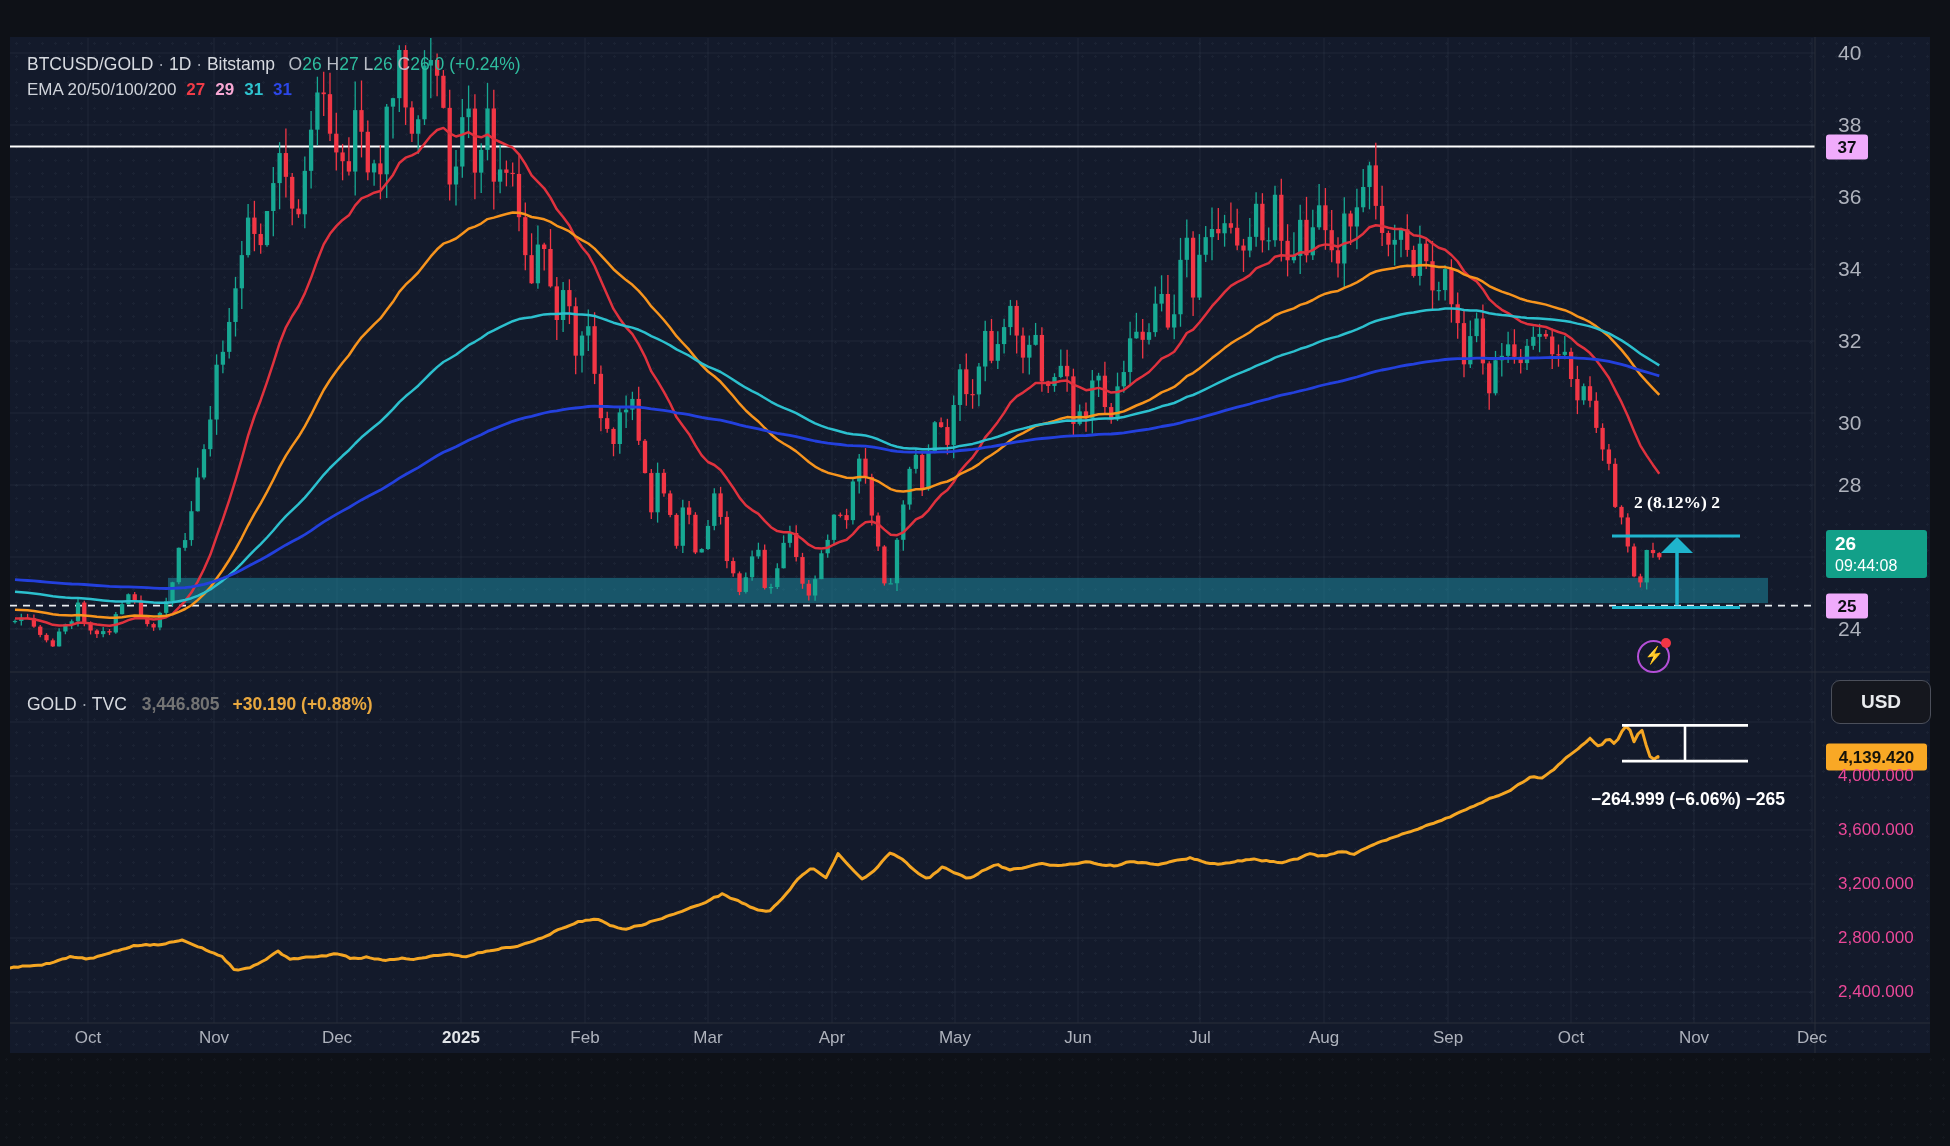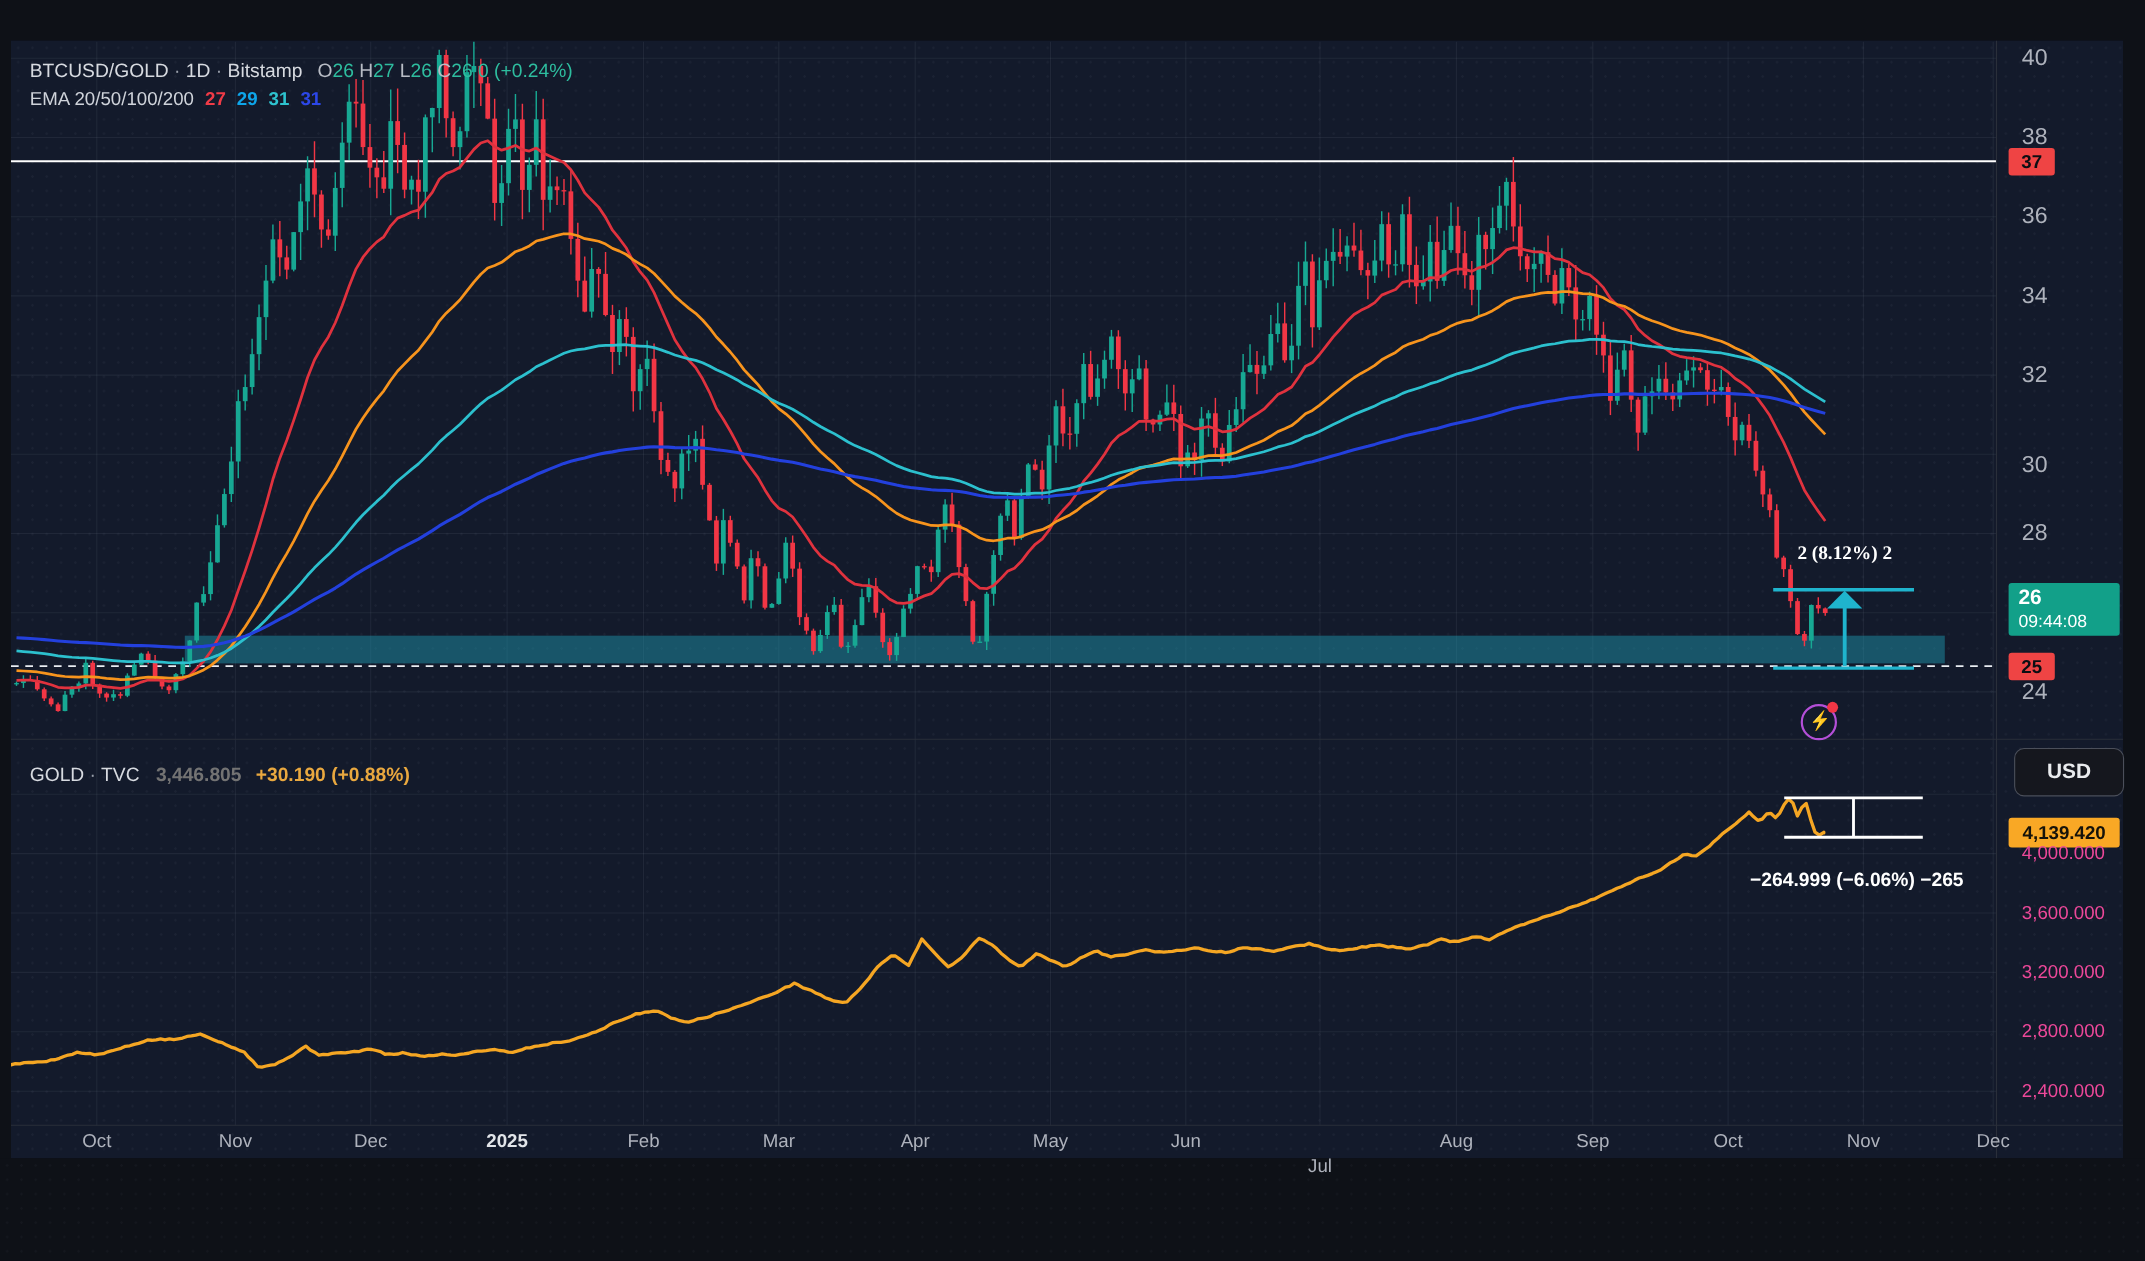--- a/index.html
+++ b/index.html
@@ -17,21 +17,21 @@
   
   .legend-row{left:27px;font-size:17.5px;color:#d7dae0;white-space:nowrap;}
   .ema-row{left:27px;font-size:17px;color:#cfd3da;white-space:nowrap;}
   .vspan{margin-left:10px;font-weight:600;}
   
   .ytick{left:1838px;font-size:21px;color:#aeb2bc;transform:translateY(-50%);}
   .gtick{left:1838px;font-size:17px;color:#ec4899;transform:translateY(-50%);}
   .month{font-size:17px;color:#aeb2bc;top:1028px;transform:translateX(-50%);}
   .month.bold{color:#e2e5e9;font-weight:700;}
   
-  .badge-white{left:1826px;width:42px;height:25px;background:#ef4444;color:#0c0e13;font-size:17px;
+  .badge-white{left:1826px;width:42px;height:25px;background:#f0abfc;color:#0c0e13;font-size:17px;
     font-weight:700;text-align:center;line-height:25px;border-radius:3px;transform:translateY(-50%);}
   .badge-price{left:1826px;width:92px;height:48px;border-radius:3px;color:#fff;padding-left:9px;
     transform:translateY(-50%);display:flex;flex-direction:column;justify-content:center;line-height:1.25;}
   .badge-price .p{font-size:19px;font-weight:700;}
   .badge-price .t{font-size:16px;}
   .badge-gold{left:1826px;width:101px;height:27px;border-radius:3px;color:#16130a;font-size:17px;
     font-weight:700;text-align:center;line-height:27px;transform:translateY(-50%);}
   .usd-btn{left:1831px;top:680px;width:98px;height:42px;background:#15171e;border:1px solid #4b4f5a;
     border-radius:9px;color:#e9ebee;font-size:19px;font-weight:700;text-align:center;line-height:42px;}
   
@@ -635,21 +635,21 @@
       <line x1="1622" y1="725.375" x2="1748" y2="725.375" stroke="#fff" stroke-width="2.6"></line>
       <line x1="1622" y1="761.15" x2="1748" y2="761.15" stroke="#fff" stroke-width="2.6"></line>
       <line x1="1685" y1="725.375" x2="1685" y2="761.15" stroke="#fff" stroke-width="2.6"></line>
       <line x1="10" y1="672" x2="1930" y2="672" stroke="#2a2f3a" stroke-width="1"></line>
       <line x1="1815" y1="37" x2="1815" y2="1053" stroke="#2a2f3a" stroke-width="1"></line>
       <line x1="10" y1="1023" x2="1930" y2="1023" stroke="#2a2f3a" stroke-width="1"></line>
     </svg>
 
   <div class="abs legend-row" style="top:54px;" id="legend-row1"><span>BTCUSD/GOLD</span><span style="color:#9aa0ab"> · </span><span>1D</span><span style="color:#9aa0ab"> · </span><span>Bitstamp</span><span> </span><span style="color:#b8bcc5"> O</span><span style="color:#2ebd9f">26</span><span style="color:#b8bcc5"> H</span><span style="color:#2ebd9f">27</span><span style="color:#b8bcc5"> L</span><span style="color:#2ebd9f">26</span><span style="color:#b8bcc5"> C</span><span style="color:#2ebd9f">26</span><span style="color:#2ebd9f">  0 (+0.24%)</span></div>
 
-  <div class="abs ema-row" style="top:80px;" id="legend-row2"><span>EMA 20/50/100/200</span><span style="color:#f03b47" class="vspan">27</span><span style="color:#0ea5e9" class="vspan">29</span><span style="color:#2ec3cf" class="vspan">31</span><span style="color:#2c47e8" class="vspan">31</span></div>
+  <div class="abs ema-row" style="top:80px;" id="legend-row2"><span>EMA 20/50/100/200</span><span style="color:#f03b47" class="vspan">27</span><span style="color:#f9a8d4" class="vspan">29</span><span style="color:#2ec3cf" class="vspan">31</span><span style="color:#2c47e8" class="vspan">31</span></div>
 
   <div class="abs legend-row" style="top:694px;" id="legend-gold"><span>GOLD</span><span style="color:#9aa0ab"> · </span><span>TVC</span><span style="color:#737373;font-weight:600;margin-left:10px">  3,446.805</span><span style="color:#e9a83f;font-weight:600;margin-left:8px">  +30.190 (+0.88%)</span></div>
 
   <div class="abs measure-label" id="main-measure-label" style="left: 1677px; top: 492px; font-family: Liberation Serif, serif;">2 (8.12%) 2</div>
   <div class="abs measure-label" id="gold-measure-label" style="left: 1688px; top: 789px;">−264.999 (−6.06%) −265</div>
 
   <div class="abs flash-icon" style="left:1637px;top:640px;">
     <span class="bolt">⚡</span>
     <span class="dot"></span>
   </div>
@@ -688,19 +688,19 @@
     <div class="abs gtick" style="top: 992px;">2,400.000</div>
     <div class="abs month" style="left: 88px;">Oct</div>
     <div class="abs month" style="left: 214px;">Nov</div>
     <div class="abs month" style="left: 337px;">Dec</div>
     <div class="abs month bold" style="left: 461px;">2025</div>
     <div class="abs month" style="left: 585px;">Feb</div>
     <div class="abs month" style="left: 708px;">Mar</div>
     <div class="abs month" style="left: 832px;">Apr</div>
     <div class="abs month" style="left: 955px;">May</div>
     <div class="abs month" style="left: 1078px;">Jun</div>
-    <div class="abs month" style="left: 1200px; margin-top: 22px;">Jul</div>
+    <div class="abs month" style="left: 1200px;">Jul</div>
     <div class="abs month" style="left: 1324px;">Aug</div>
     <div class="abs month" style="left: 1448px;">Sep</div>
     <div class="abs month" style="left: 1571px;">Oct</div>
     <div class="abs month" style="left: 1694px;">Nov</div>
     <div class="abs month" style="left: 1812px;">Dec</div>
   </div>
 
 </body></html>

